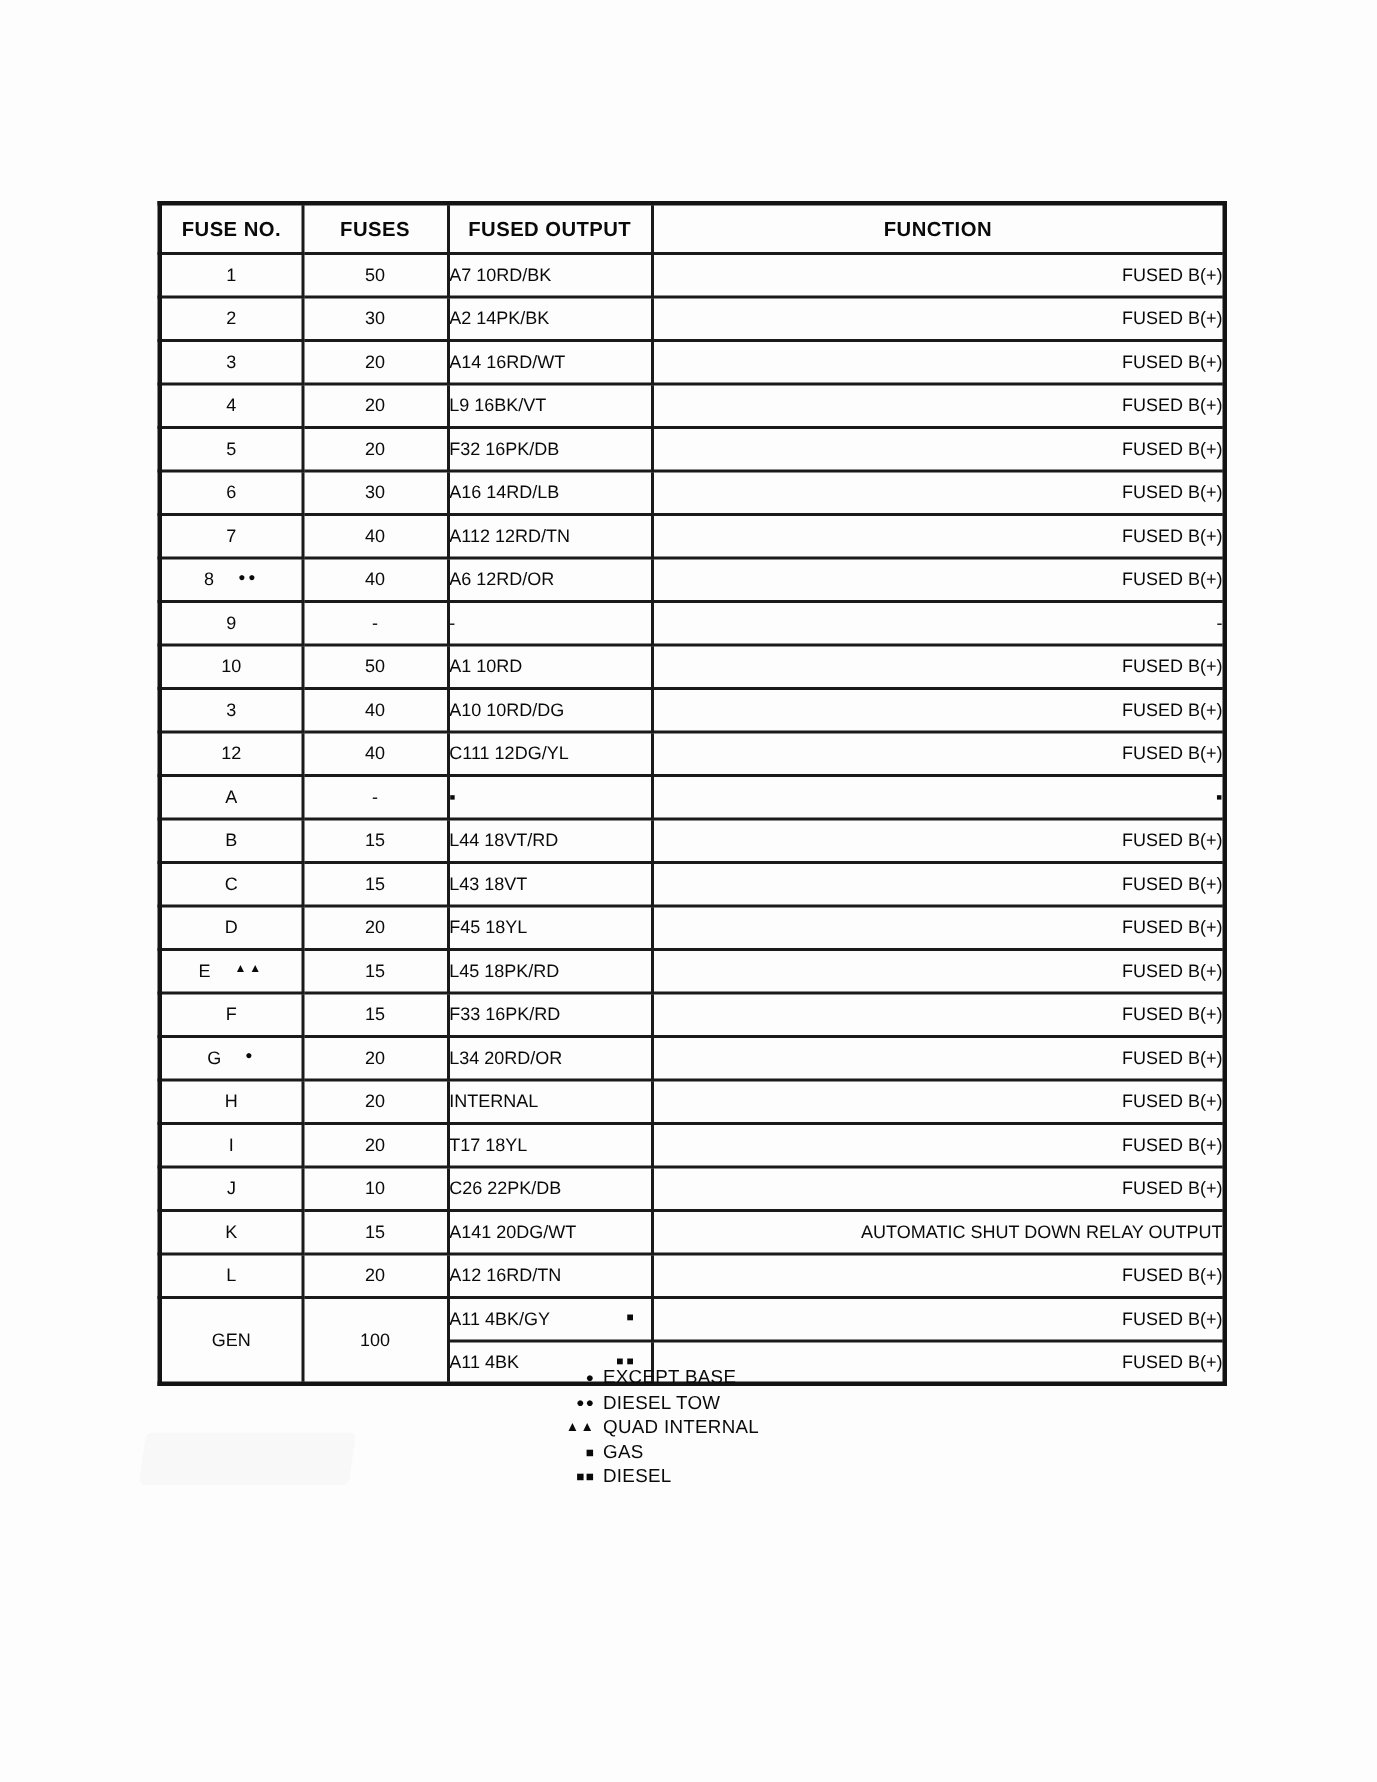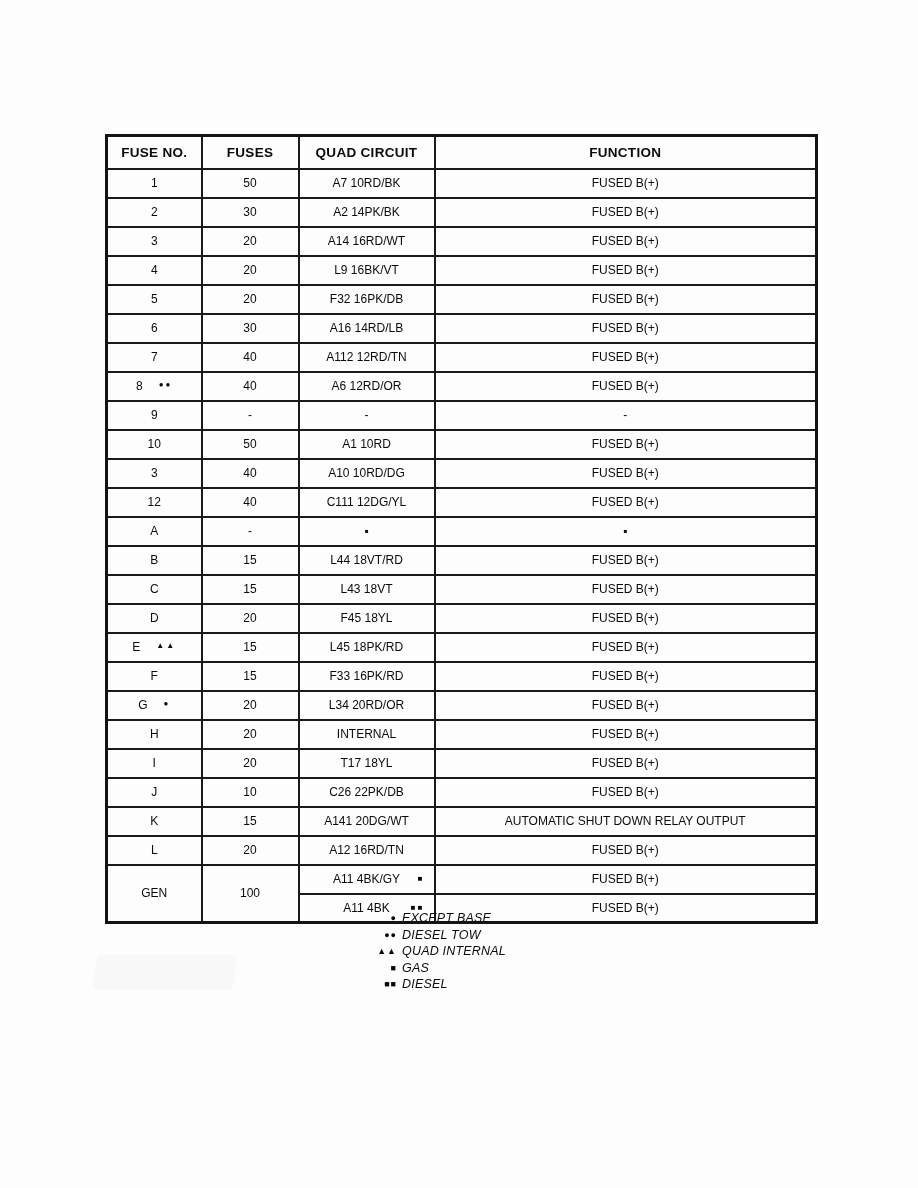--- a/index.html
+++ b/index.html
@@ -19,36 +19,36 @@
   }
   table.fuse-table th, table.fuse-table td {
     border:2px solid #1a1a1a;
     font-size:12px; color:#0a0a0a;
     height:29px; padding:0; overflow:hidden; white-space:nowrap;
   }
   table.fuse-table th {
     height:33px; font-size:13.5px; font-weight:bold; text-align:center; letter-spacing:0.3px;
   }
   td.c-no, td.c-amps { text-align:center; }
-  td.c-circ { text-align:center; padding-left:14px; position:relative; }
-  td.c-func { text-align:center; padding-left:21px; }
+  td.c-circ { text-align:left; padding-left:14px; position:relative; }
+  td.c-func { text-align:right; padding-left:21px; }
 
   .row-sym { font-size:8px; letter-spacing:2px; vertical-align:3px; margin-left:16px; }
   .circ-sym { position:absolute; right:9px; top:50%; transform:translateY(-58%); font-size:8px; letter-spacing:2px; }
   .bold-dash { font-weight:bold; font-size:10px; }
 
   .legend {
     position:absolute; left:326px; top:910px; font-size:12.5px; color:#0a0a0a;
   }
   .legend-row { display:flex; align-items:center; height:16.5px; }
   .legend-sym {
     width:76px; text-align:right; padding-right:5px;
     font-size:9px; letter-spacing:1px; line-height:16.5px;
   }
-  .legend-label { letter-spacing:0.2px;font-style:italic; }
+  .legend-label { letter-spacing:0.2px; }
 
   .smudge {
     position:absolute; left:95px; top:955px; width:140px; height:35px;
     background:#9a9a9a; opacity:0.05; border-radius:4px; transform:skewX(-8deg);
   }
 </style>
 </head>
 <body>
 
 <div class="page">
@@ -58,21 +58,21 @@
     <colgroup>
       <col style="width:95px">
         <col style="width:97px">
         <col style="width:136px">
         <col style="width:382px">
     </colgroup>
     <thead>
       <tr>
         <th>FUSE NO.</th>
         <th>FUSES</th>
-        <th>QUAD CIRCUIT</th>
+        <th>FUSED OUTPUT</th>
         <th>FUNCTION</th>
       </tr>
     </thead>
     <tbody id="fuse-tbody">
         <tr>
           <td class="c-no"><span>1</span></td>
           <td class="c-amps">50</td>
           <td class="c-circ"><span>A7 10RD/BK</span></td>
           <td class="c-func">FUSED B(+)</td>
         </tr>

